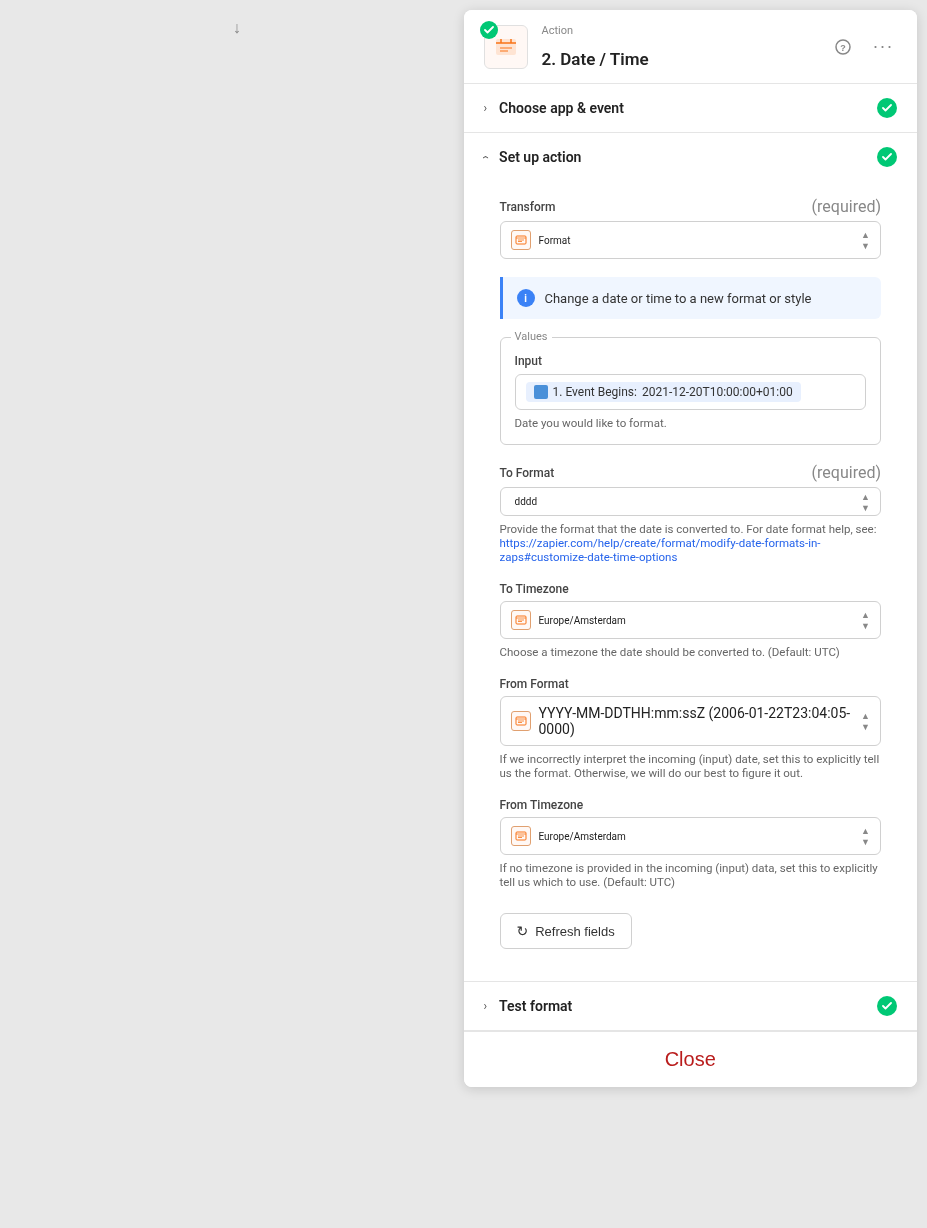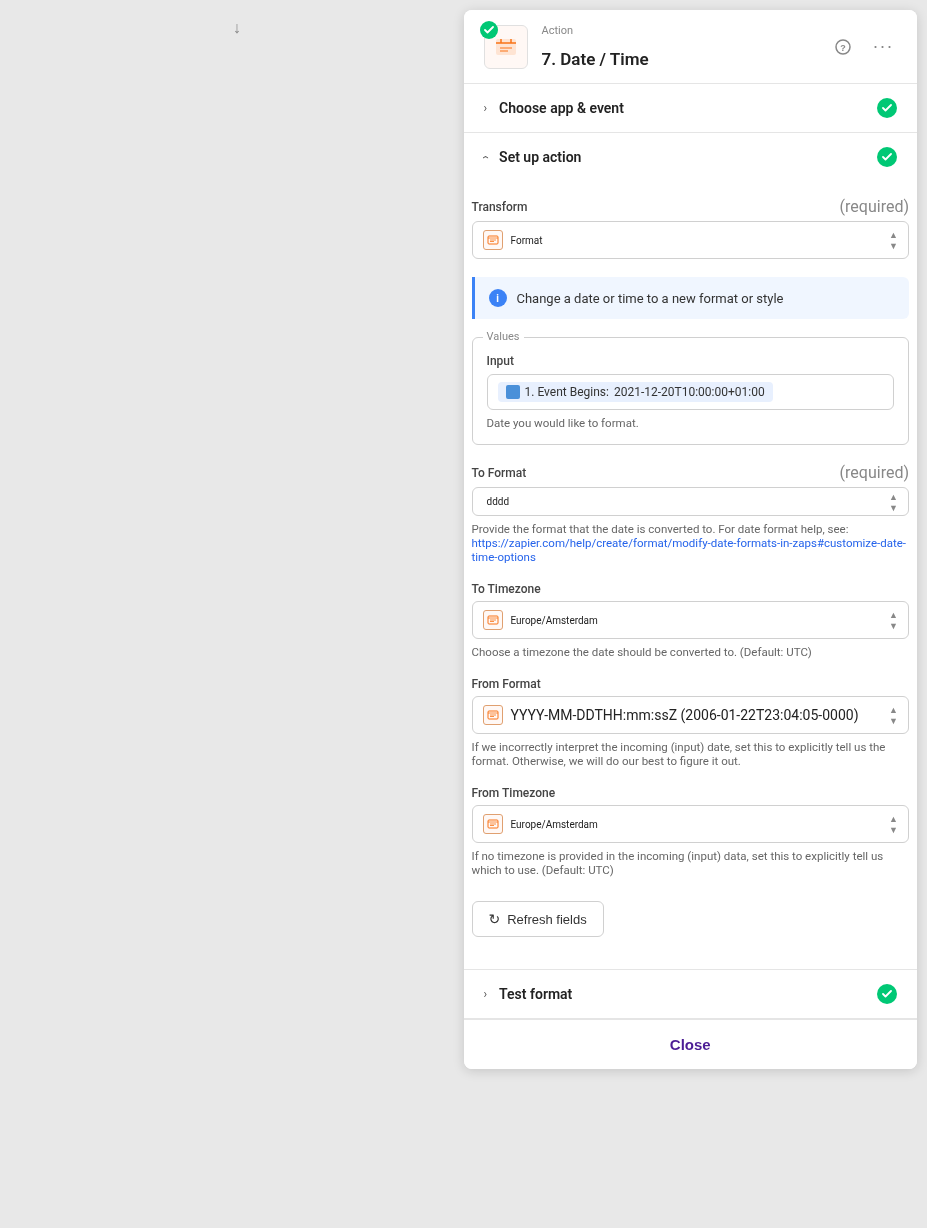--- a/index.html
+++ b/index.html
@@ -114,21 +114,21 @@
       background: #00c875;
       border-radius: 50%;
       display: flex;
       align-items: center;
       justify-content: center;
       color: white;
       font-size: 11px;
     }
     
     .section-body {
-      padding: 16px 8px 24px;
+      padding: 16px 36px 24px;
       background: #fff;
     }
     
     .field-group {
       margin-bottom: 18px;
     }
     .field-label-row {
       display: flex;
       justify-content: space-between;
       align-items: center;
@@ -290,23 +290,23 @@
       padding: 16px 20px;
       display: flex;
       justify-content: center;
       background: #fff;
       border-top: 1px solid #e5e5e5;
     }
     .close-btn {
       background: none;
       border: none;
       cursor: pointer;
-      font-size: 15px;
-      font-weight: 700;
-      color: #4c1d95;
+      font-size: 20px;
+      font-weight: 400;
+      color: #b91c1c;
     }
   </style>
 </head>
 <body>
 
 <div style="width:907px; background:#e8e8e8; padding:8px 0 6px; display:flex; justify-content:center;">
   <span style="color:#888; font-size:16px;">↓</span>
 </div>
 
 <div class="container">
@@ -324,21 +324,21 @@
           <line x1="3" y1="9" x2="23" y2="9" stroke="#f97316" stroke-width="1.5"></line>
           <line x1="8" y1="5" x2="8" y2="9" stroke="#f97316" stroke-width="1.5"></line>
           <line x1="18" y1="5" x2="18" y2="9" stroke="#f97316" stroke-width="1.5"></line>
           <line x1="7" y1="14" x2="19" y2="14" stroke="#f97316" stroke-width="1.2"></line>
           <line x1="7" y1="17" x2="15" y2="17" stroke="#f97316" stroke-width="1.2"></line>
         </svg>
       </div>
     </div>
     <div class="header-text">
       <div class="header-label">Action</div>
-      <div class="header-title">7. Date / Time</div>
+      <div class="header-title">2. Date / Time</div>
     </div>
     <div class="header-actions">
       <button class="icon-btn">
         <svg width="16" height="16" viewBox="0 0 16 16">
             <circle cx="8" cy="8" r="7" fill="none" stroke="#888" stroke-width="1.5"></circle>
             <text x="8" y="12" text-anchor="middle" font-size="9" fill="#888" font-weight="bold">?</text>
           </svg>
       </button>
       <button class="icon-btn">
         <span style="font-size:18px; color:#888; letter-spacing:1px;">···</span>

